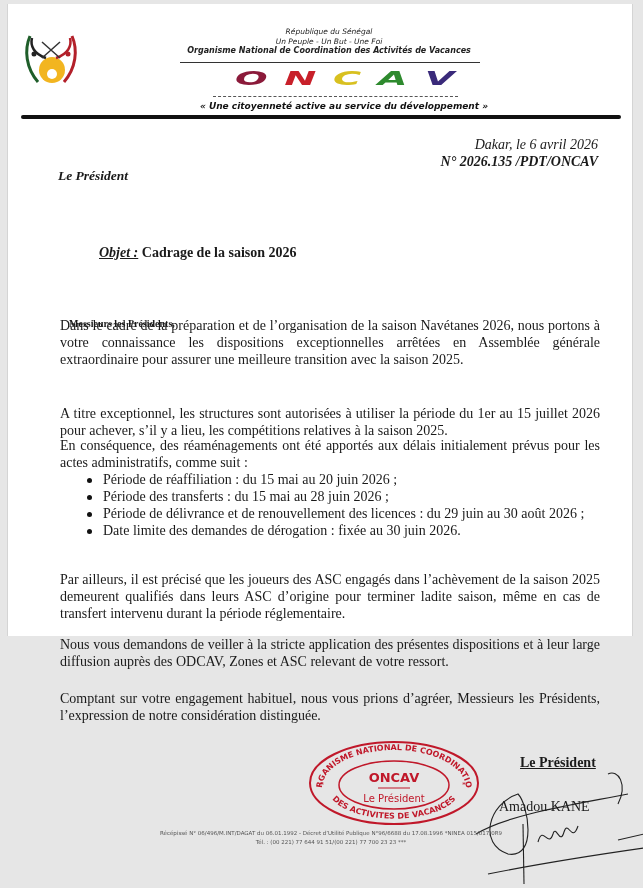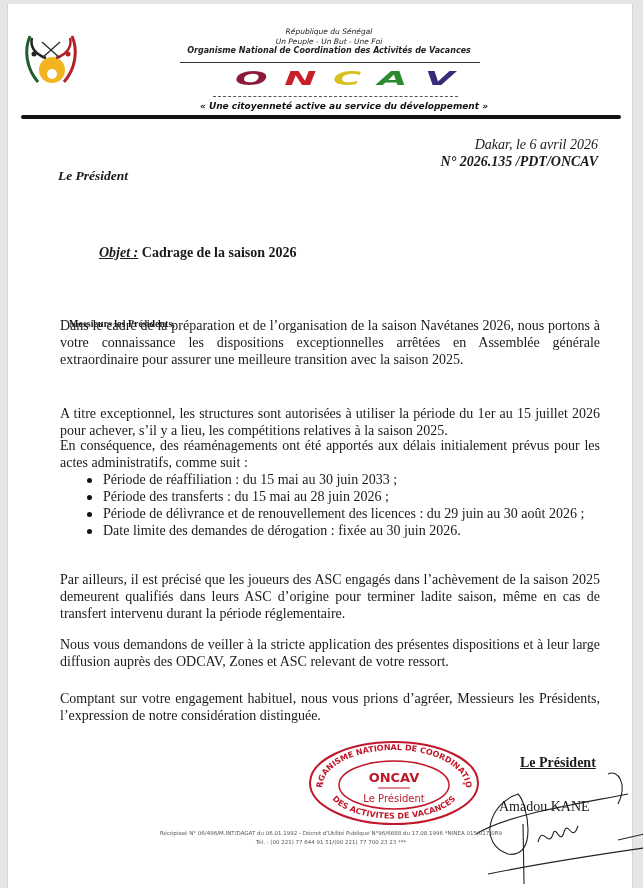--- a/index.html
+++ b/index.html
@@ -1,20 +1,20 @@
 <!DOCTYPE html>
 <html><head>
 <meta charset="utf-8">
 <style>
   * { margin: 0; padding: 0; box-sizing: border-box; }
   html, body { width: 643px; height: 888px; background: #e6e6e6; overflow: hidden; }
   body { position: relative; font-family: "Liberation Serif", serif; color: #1a1a1a; }
 
   .page {
-    position: absolute; left: 7px; top: 4px; width: 626px; height: 884px;
+    position: absolute; left: 7px; top: 4px; width: 626px; height: 632px;
     background: #ffffff; border-left: 1px solid #d4d4d4; border-right: 1px solid #d4d4d4;
   }
 
   
   .logo { position: absolute; left: 14px; top: 28px; width: 58px; height: 54px; }
   .hdr-line { position: absolute; left: 0; width: 626px; text-align: center; font-family: "DejaVu Sans", sans-serif; font-style: italic; color: #222; }
   .hdr-rep { top: 23px; font-size: 7.5px; left: 8px; }
   .hdr-motto { top: 33px; font-size: 7.5px; left: 8px; }
   .hdr-org { top: 42px; font-size: 8px; font-weight: bold; left: 8px; }
   .rule-thin { position: absolute; height: 1px; background: #333; }
@@ -93,21 +93,21 @@
   <div class="subject">
     <span class="lbl">Objet :</span><span> Cadrage de la saison 2026</span>
   </div>
   <div class="salutation">Messieurs les Présidents,</div>
 
   <p class="para p1">Dans le cadre de la préparation et de l’organisation de la saison Navétanes 2026, nous portons à votre connaissance les dispositions exceptionnelles arrêtées en Assemblée générale extraordinaire pour assurer une meilleure transition avec la saison 2025.</p>
   <p class="para p2">A titre exceptionnel, les structures sont autorisées à utiliser la période du 1er au 15 juillet 2026 pour achever, s’il y a lieu, les compétitions relatives à la saison 2025.</p>
   <div class="para p3">
     <p>En conséquence, des réaménagements ont été apportés aux délais initialement prévus pour les actes administratifs, comme suit :</p>
     <ul>
-      <li><span class="dot"></span><span>Période de réaffiliation : du 15 mai au 30 juin 2033 ;</span></li>
+      <li><span class="dot"></span><span>Période de réaffiliation : du 15 mai au 20 juin 2026 ;</span></li>
       <li><span class="dot"></span><span>Période des transferts : du 15 mai au 28 juin 2026 ;</span></li>
       <li><span class="dot"></span><span>Période de délivrance et de renouvellement des licences : du 29 juin au 30 août 2026 ;</span></li>
       <li><span class="dot"></span><span>Date limite des demandes de dérogation : fixée au 30 juin 2026.</span></li>
     </ul>
   </div>
   <p class="para p4">Par ailleurs, il est précisé que les joueurs des ASC engagés dans l’achèvement de la saison 2025 demeurent qualifiés dans leurs ASC d’origine pour terminer ladite saison, même en cas de transfert intervenu durant la période réglementaire.</p>
   <p class="para p5">Nous vous demandons de veiller à la stricte application des présentes dispositions et à leur large diffusion auprès des ODCAV, Zones et ASC relevant de votre ressort.</p>
   <p class="para p6">Comptant sur votre engagement habituel, nous vous prions d’agréer, Messieurs les Présidents, l’expression de notre considération distinguée.</p>
 
   <svg class="stamp" viewBox="0 0 172 86">

